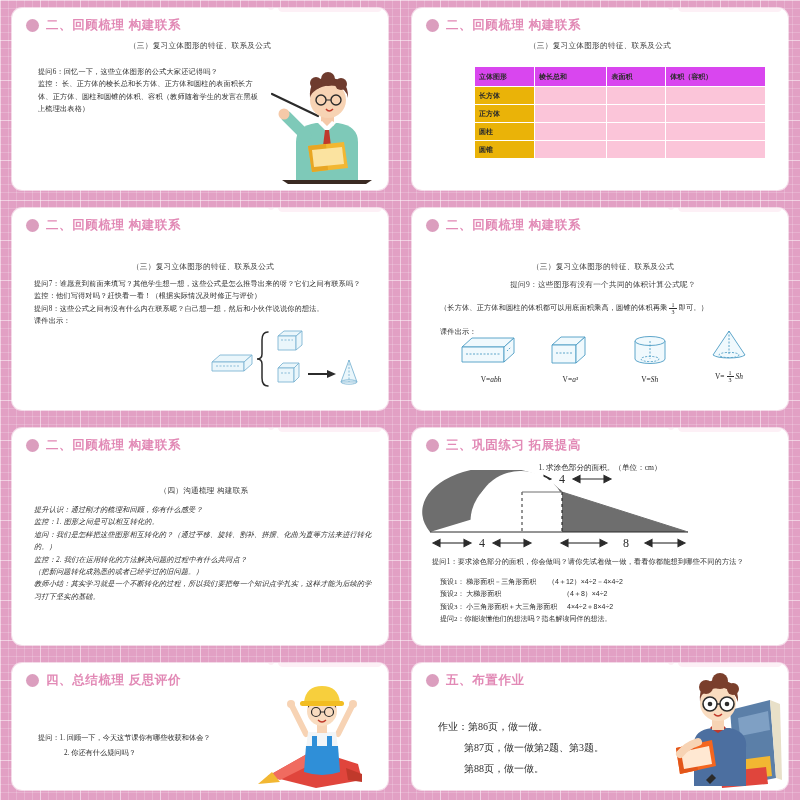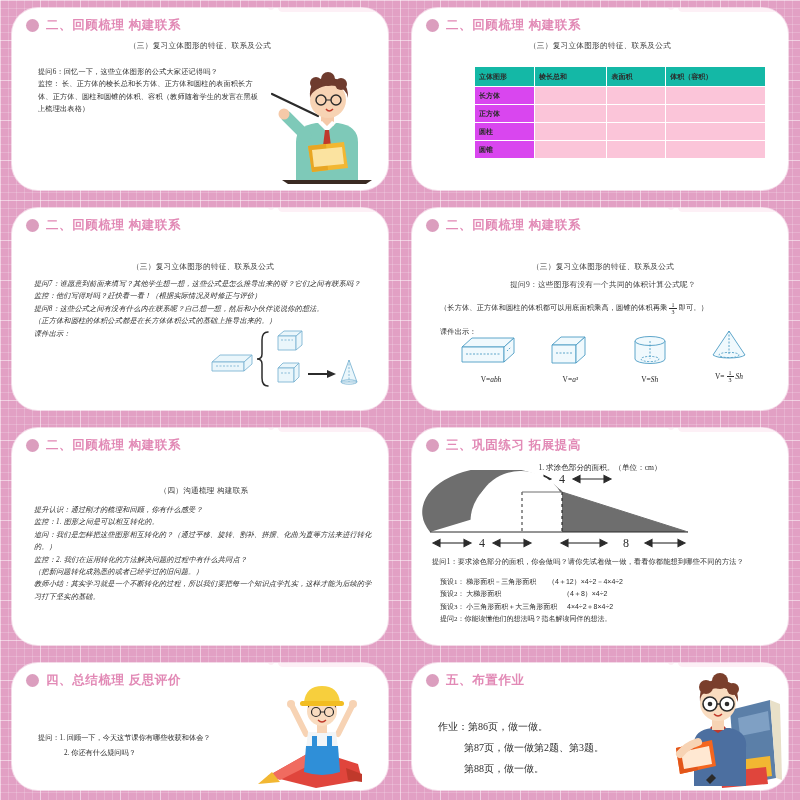--- a/index.html
+++ b/index.html
@@ -34,21 +34,21 @@
   .slide-cell {
     position: relative;
     padding: 8px 12px 10px 12px;
   }
 
   .slide {
     position: relative;
     width: 100%;
     height: 100%;
     background: #ffffff;
-    border-radius: 26px;
+    border-radius: 10px;
     box-shadow: 0 0 0 1px rgba(255,255,255,0.6);
     overflow: hidden;
   }
 
   
   .deco-bar {
     position: absolute;
     top: -5px;
     right: 6px;
     width: 104px;
@@ -147,28 +147,28 @@
   table.geo-table th,
   table.geo-table td {
     border: 1px solid #ffffff;
     height: 18px;
     font-size: 7px;
     color: #2b2b2b;
     font-weight: normal;
     padding: 0 4px;
   }
   table.geo-table th {
-    background: #14b8a6;
+    background: #d946ef;
     text-align: left;
     white-space: nowrap;
     font-weight: bold;
     height: 20px;
   }
   table.geo-table td.rowhead {
-    background: #d946ef;
+    background: #eab308;
     font-weight: bold;
     width: 60px;
     white-space: nowrap;
   }
   table.geo-table td.blank { background: #fbc5d9; }
 
   
   .s3-text {
     position: absolute;
     left: 22px;
@@ -414,25 +414,24 @@
       <div class="deco-bar"></div>
       <div class="deco-dot"></div>
 
       <div class="slide-head">
         <span class="head-bullet"></span>
         <span class="head-title">二、回顾梳理 构建联系</span>
       </div>
 
       <div class="s3-text">
         <div class="subtitle-2" style="margin-top:2px;">（三）复习立体图形的特征、联系及公式</div>
-        <div class="body-text" style="margin-top:6px;font-style:italic;">
+        <div class="body-text" style="margin-top:6px;">
           <p>提问7：谁愿意到前面来填写？其他学生想一想，这些公式是怎么推导出来的呀？它们之间有联系吗？</p>
           <p>监控：他们写得对吗？赶快看一看！（根据实际情况及时修正与评价）</p>
           <p>提问8：这些公式之间有没有什么内在联系呢？自己想一想，然后和小伙伴说说你的想法。</p>
-          <p>（正方体和圆柱的体积公式都是在长方体体积公式的基础上推导出来的。）</p>
           <p>课件出示：</p>
         </div>
       </div>
 
       <svg class="brace-graphic" viewBox="0 0 150 62">
         <g stroke="#7fb6d4" fill="#eaf6fb" stroke-width="0.9">
 
           <polygon points="2,36 34,36 42,29 10,29"></polygon>
           <polygon points="2,36 34,36 34,45 2,45"></polygon>
           <polygon points="34,36 42,29 42,38 34,45"></polygon>

